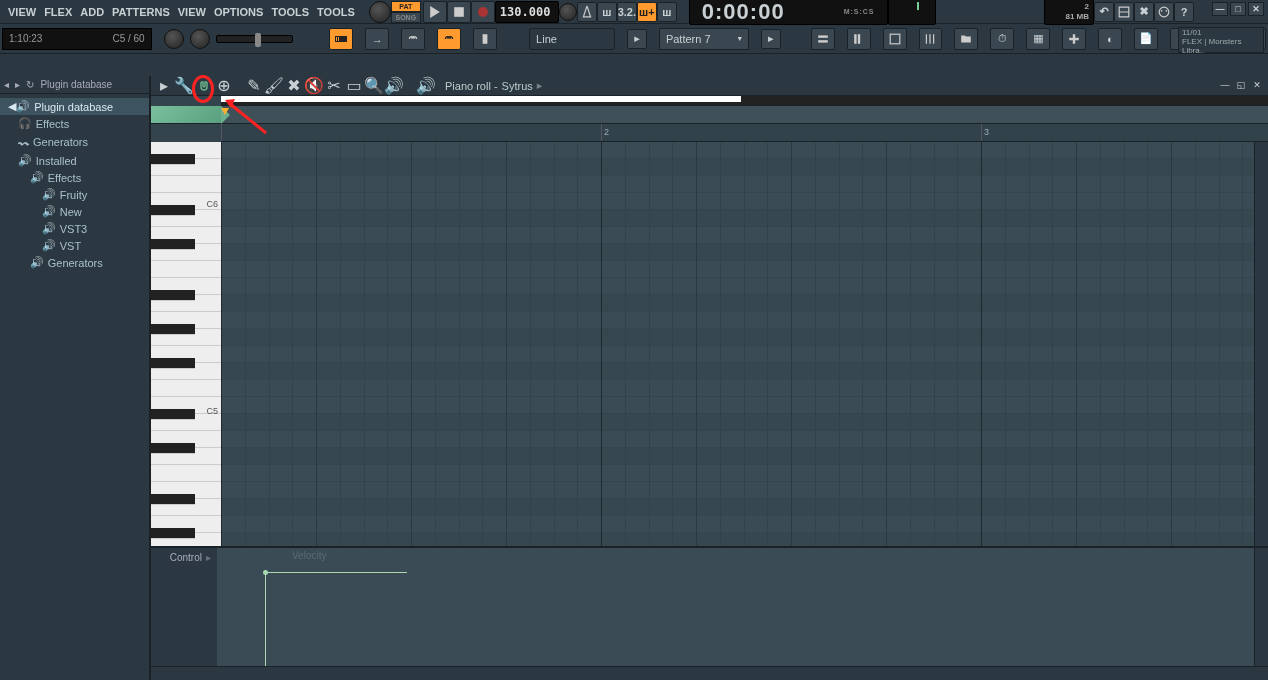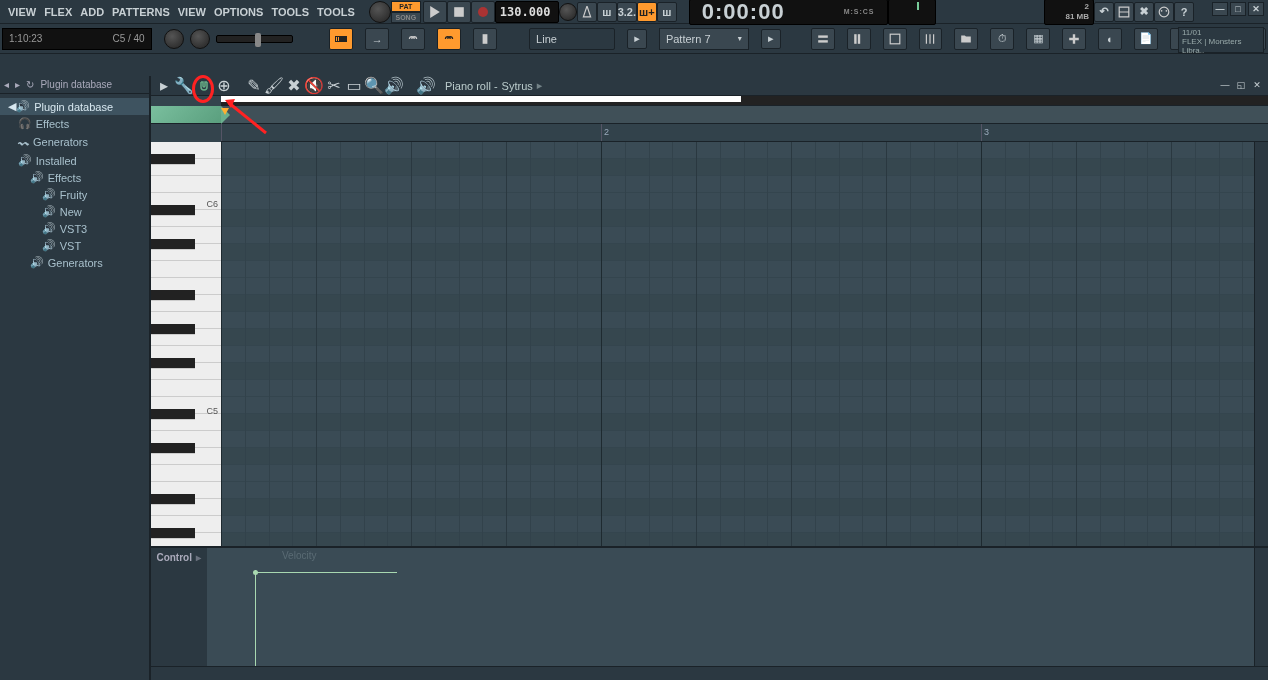--- a/index.html
+++ b/index.html
@@ -80,21 +80,21 @@
 .gcol.beat{border-left:1px solid #2a3840;}
 .gcol.bar{border-left:1px solid #1e2a30;}
 .grow{position:absolute;left:0;right:0;height:17px;border-bottom:1px solid #34454e;}
 .grow.blk{background:#36474f;}
 .note{position:absolute;height:15px;background:linear-gradient(#a8d8b0,#88c090);border:1px solid #5a9068;border-radius:2px;font-size:8px;color:#335533;padding-left:2px;line-height:13px;}
 
 .vscroll{width:14px;background:#2b3841;border-left:1px solid #1a2228;}
 .hscroll{height:14px;background:#2b3841;border-top:1px solid #1a2228;}
 
 .ctrlpane{height:120px;display:flex;border-top:2px solid #1a2228;}
-.ctrl-lbl{width:56px;background:#2b3841;display:flex;align-items:flex-start;justify-content:flex-end;padding:4px 6px;font-size:10px;color:#aab;font-weight:bold;}
+.ctrl-lbl{width:66px;background:#2b3841;display:flex;align-items:flex-start;justify-content:flex-end;padding:4px 6px;font-size:10px;color:#aab;}
 .ctrl-body{flex:1;background:#3a4b55;position:relative;}
 .ctrl-body .vline{position:absolute;bottom:0;width:1px;background:#a8d8b0;}
 .ctrl-body .vdot{position:absolute;width:5px;height:5px;background:#a8d8b0;border-radius:50%;margin-left:-2px;}
 .ctrl-body .htrack{position:absolute;top:4px;left:0;height:1px;background:#a8d8b0;width:140px;}
 .ctrl-hdr{position:absolute;left:75px;top:2px;font-size:10px;color:#5a6b74;display:flex;gap:4px;align-items:center;}
 
 </style>
 </head>
 <body>
 
@@ -175,21 +175,21 @@
 </div>
 
 <div class="hintrow">
   <div>11/01</div>
   <div>FLEX | Monsters Libra..</div>
 </div>
 
 <div class="toprow2">
   <div class="hintlcd">
     <span>1:10:23</span>
-      <span>C5 / 40</span>
+      <span>C5 / 60</span>
   </div>
   <div style="width:130px;display:flex;align-items:center;gap:6px;">
     <div class="knob" style="width:20px;height:20px;"></div>
     <div class="knob" style="width:20px;height:20px;"></div>
     <div style="flex:1;height:8px;background:#222;border:1px solid #000;position:relative;border-radius:2px;">
         <div style="position:absolute;left:50%;top:-3px;width:6px;height:14px;background:#888;border-radius:2px;"></div>
       </div>
   </div>
   <div style="width:12px"></div>
   <div class="btn active">

